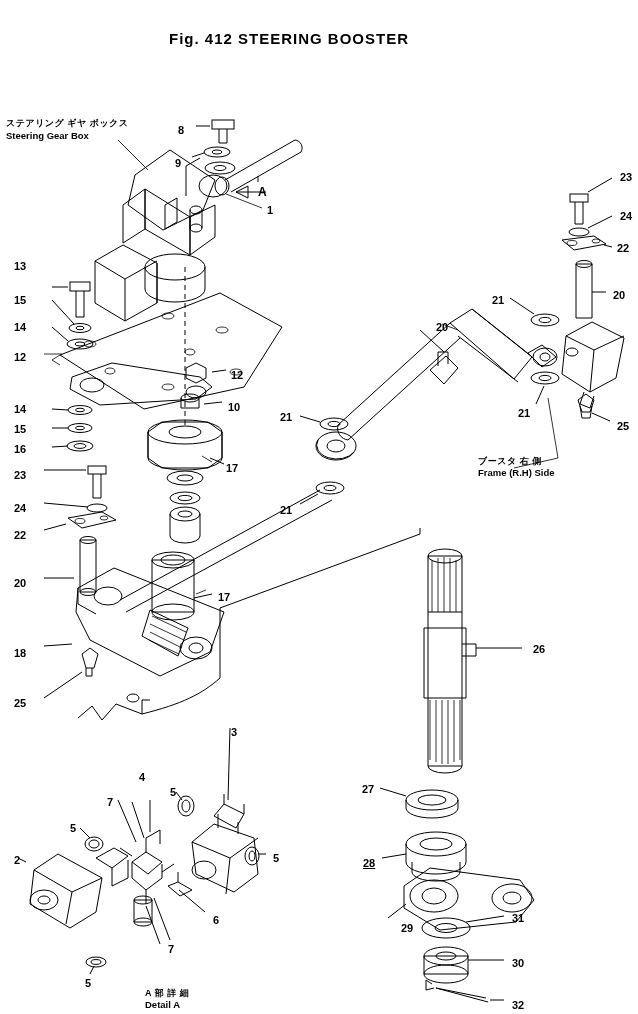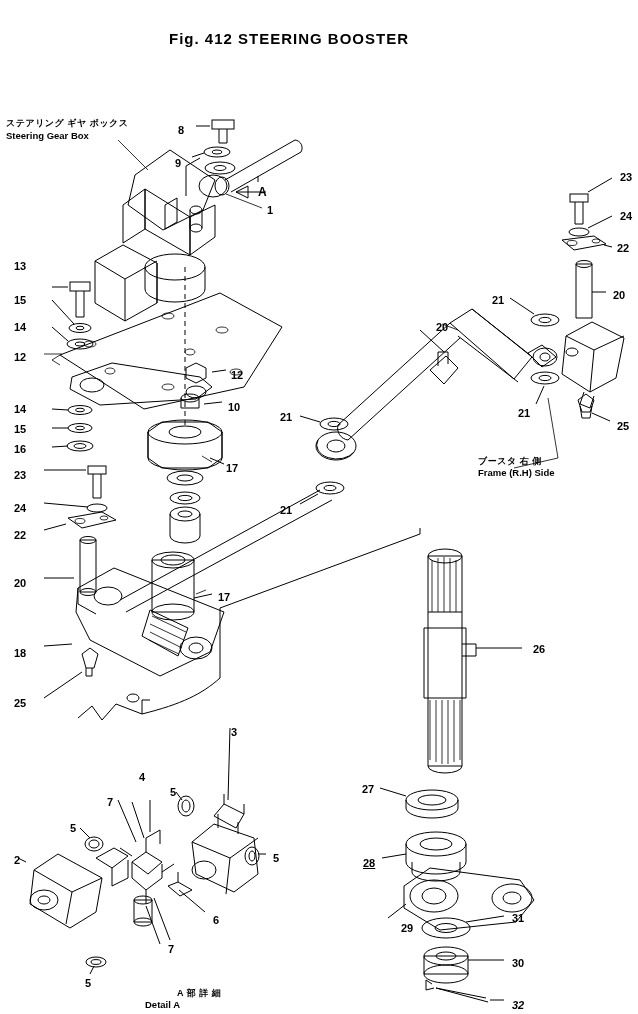--- a/index.html
+++ b/index.html
@@ -372,21 +372,21 @@
     <path class="thin" d="M212 462 l-10 -6"></path>
     <path class="thin" d="M206 590 l-10 4"></path>
   </svg>
 
   <div class="jp" style="left:6px;top:118px;">ステアリング  ギヤ  ボックス</div>
   <div class="en" style="left:6px;top:131px;">Steering   Gear   Box</div>
 
   <div class="jp" style="left:478px;top:456px;">ブースタ  右  側</div>
   <div class="en" style="left:478px;top:468px;">Frame  (R.H)  Side</div>
 
-  <div class="jp" style="left:145px;top:988px;margin-left:32px;">A  部  詳  細</div>
+  <div class="jp" style="left:145px;top:988px;">A  部  詳  細</div>
   <div class="en" style="left:145px;top:1000px;">Detail    A</div>
 
   <div id="callouts">
       <div class="lbl" style="left: 267px; top: 205px;">1</div>
       <div class="lbl" style="left: 14px; top: 855px;">2</div>
       <div class="lbl" style="left: 231px; top: 727px;">3</div>
       <div class="lbl" style="left: 139px; top: 772px;">4</div>
       <div class="lbl" style="left: 170px; top: 787px;">5</div>
       <div class="lbl" style="left: 70px; top: 823px;">5</div>
       <div class="lbl" style="left: 273px; top: 853px;">5</div>
@@ -422,15 +422,15 @@
       <div class="lbl" style="left: 14px; top: 503px;">24</div>
       <div class="lbl" style="left: 620px; top: 211px;">24</div>
       <div class="lbl" style="left: 14px; top: 698px;">25</div>
       <div class="lbl" style="left: 617px; top: 421px;">25</div>
       <div class="lbl" style="left: 533px; top: 644px;">26</div>
       <div class="lbl" style="left: 362px; top: 784px;">27</div>
       <div class="lbl" style="left: 363px; top: 858px; text-decoration: underline;">28</div>
       <div class="lbl" style="left: 365px; top: 923px; margin-left: 36px;">29</div>
       <div class="lbl" style="left: 512px; top: 958px;">30</div>
       <div class="lbl" style="left: 512px; top: 913px;">31</div>
-      <div class="lbl" style="left: 512px; top: 1000px; font-style: italic;">32</div>
+      <div class="lbl" style="left: 512px; top: 1000px;">32</div>
     </div>
 </div>
 
 </body></html>

